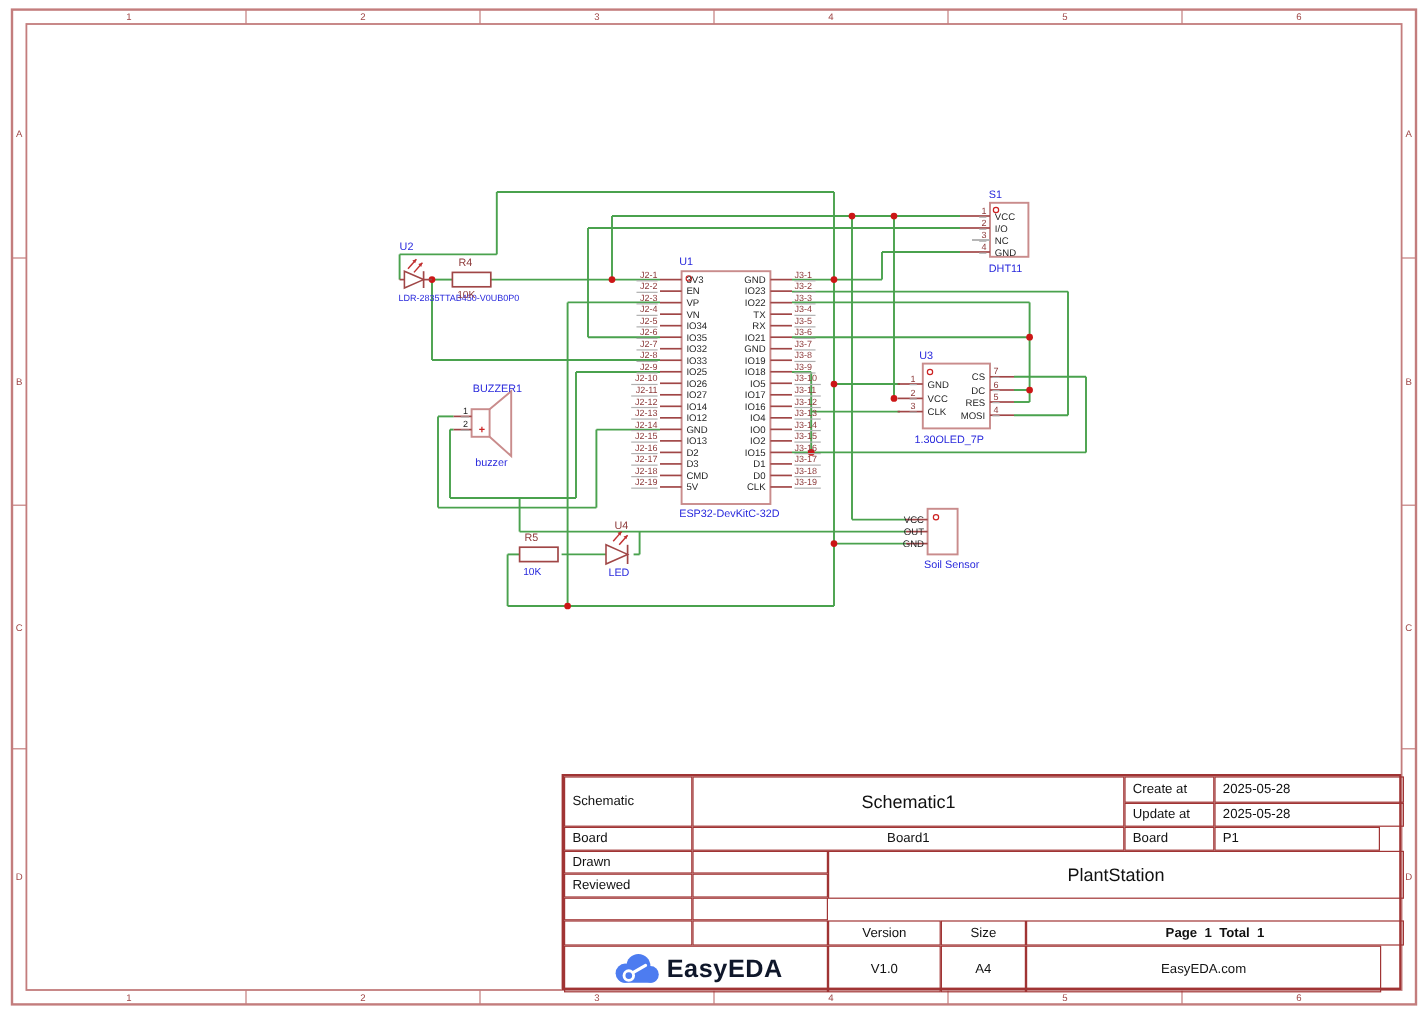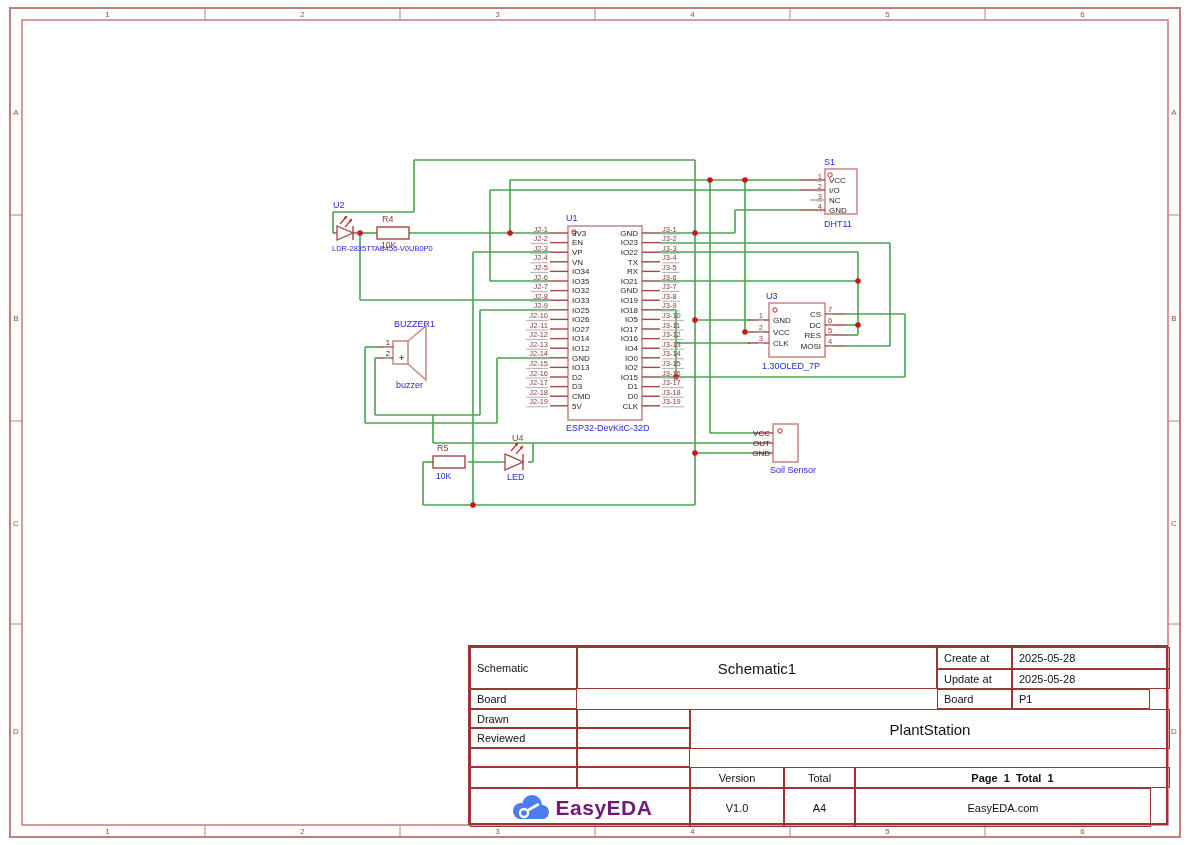--- a/index.html
+++ b/index.html
@@ -5,21 +5,21 @@
   html,body{margin:0;padding:0;background:#fff;}
   body{font-family:"Liberation Sans", sans-serif; width:1190px; height:845px; position:relative; overflow:hidden;}
   #sheet{position:absolute; left:0; top:0;}
   #titleblock{position:absolute; left:468px; top:645px; width:700px; height:180px; border:2px solid #a03434; box-sizing:border-box; background:#fff;}
   .tb-cell{position:absolute; box-sizing:border-box; border:1px solid #a03434; color:#111; font-size:11px; display:flex; align-items:center; overflow:hidden; background:transparent;}
   .tb-label{padding-left:6px; justify-content:flex-start;}
   .tb-center{justify-content:center; text-align:center;}
   .tb-big{font-size:15px;}
   .tb-pre{white-space:pre;font-weight:bold;}
   .logo-wrap{display:flex; align-items:center; justify-content:center; gap:4px;}
-  .logo-text{color:#701a75; font-size:21px; font-weight:bold; letter-spacing:0.5px;}
+  .logo-text{color:#0f172a; font-size:21px; font-weight:bold; letter-spacing:0.5px;}
 </style>
 </head>
 <body>
 
 <svg id="sheet" width="1190" height="845" xmlns="http://www.w3.org/2000/svg">
     <rect x="10" y="8" width="1170" height="829" stroke="#c37d7d" stroke-width="2" fill="#fff"></rect>
     <rect x="22" y="20" width="1146" height="805" stroke="#c37d7d" stroke-width="1.5" fill="none"></rect>
     <line x1="205" y1="8" x2="205" y2="20" stroke="#c37d7d" stroke-width="1"></line>
     <line x1="205" y1="825" x2="205" y2="837" stroke="#c37d7d" stroke-width="1"></line>
     <line x1="400" y1="8" x2="400" y2="20" stroke="#c37d7d" stroke-width="1"></line>
@@ -379,33 +379,34 @@
   </svg>
 
 <div id="titleblock">
   <div class="tb-cell tb-label" style="left:0;top:0;width:107px;height:42px">Schematic</div>
   <div class="tb-cell tb-center tb-big" style="left:107px;top:0;width:360px;height:42px">Schematic1</div>
   <div class="tb-cell tb-label" style="left:467px;top:0;width:75px;height:22px">Create at</div>
   <div class="tb-cell tb-label" style="left:542px;top:0;width:158px;height:22px">2025-05-28</div>
   <div class="tb-cell tb-label" style="left:467px;top:22px;width:75px;height:20px">Update at</div>
   <div class="tb-cell tb-label" style="left:542px;top:22px;width:158px;height:20px">2025-05-28</div>
   <div class="tb-cell tb-label" style="left:0;top:42px;width:107px;height:20px">Board</div>
+  <div class="tb-cell tb-center" style="left:107px;top:42px;width:360px;height:20px">Board1</div>
   <div class="tb-cell tb-label" style="left:467px;top:42px;width:75px;height:20px">Board</div>
   <div class="tb-cell tb-label" style="left:542px;top:42px;width:138px;height:20px">P1</div>
   <div class="tb-cell tb-label" style="left:0;top:62px;width:107px;height:19px">Drawn</div>
   <div class="tb-cell" style="left:107px;top:62px;width:113px;height:19px"></div>
   <div class="tb-cell tb-center tb-big" style="left:220px;top:62px;width:480px;height:40px">PlantStation</div>
   <div class="tb-cell tb-label" style="left:0;top:81px;width:107px;height:20px">Reviewed</div>
   <div class="tb-cell" style="left:107px;top:81px;width:113px;height:20px"></div>
   <div class="tb-cell" style="left:0;top:101px;width:107px;height:19px"></div>
   <div class="tb-cell" style="left:107px;top:101px;width:113px;height:19px"></div>
   <div class="tb-cell" style="left:0;top:120px;width:107px;height:21px"></div>
   <div class="tb-cell" style="left:107px;top:120px;width:113px;height:21px"></div>
   <div class="tb-cell tb-center" style="left:220px;top:120px;width:94px;height:21px">Version</div>
-  <div class="tb-cell tb-center" style="left:314px;top:120px;width:71px;height:21px">Total</div>
+  <div class="tb-cell tb-center" style="left:314px;top:120px;width:71px;height:21px">Size</div>
   <div class="tb-cell tb-center tb-pre" style="left:385px;top:120px;width:315px;height:21px">Page  1  Total  1</div>
   <div class="tb-cell tb-center" style="left:0;top:141px;width:220px;height:39px">
     <span class="logo-wrap">
       <svg width="44" height="32" viewBox="0 0 44 32">
         <circle cx="13" cy="19" r="8" fill="#4d7cf0"></circle>
         <circle cx="24" cy="13" r="10" fill="#4d7cf0"></circle>
         <circle cx="34" cy="20" r="7" fill="#4d7cf0"></circle>
         <rect x="7" y="17" width="33" height="10" rx="5" fill="#4d7cf0"></rect>
         <circle cx="16" cy="21" r="4" fill="none" stroke="#fff" stroke-width="2.4"></circle>
         <line x1="19.5" y1="18.5" x2="30" y2="12.5" stroke="#fff" stroke-width="2.6" stroke-linecap="round"></line>

